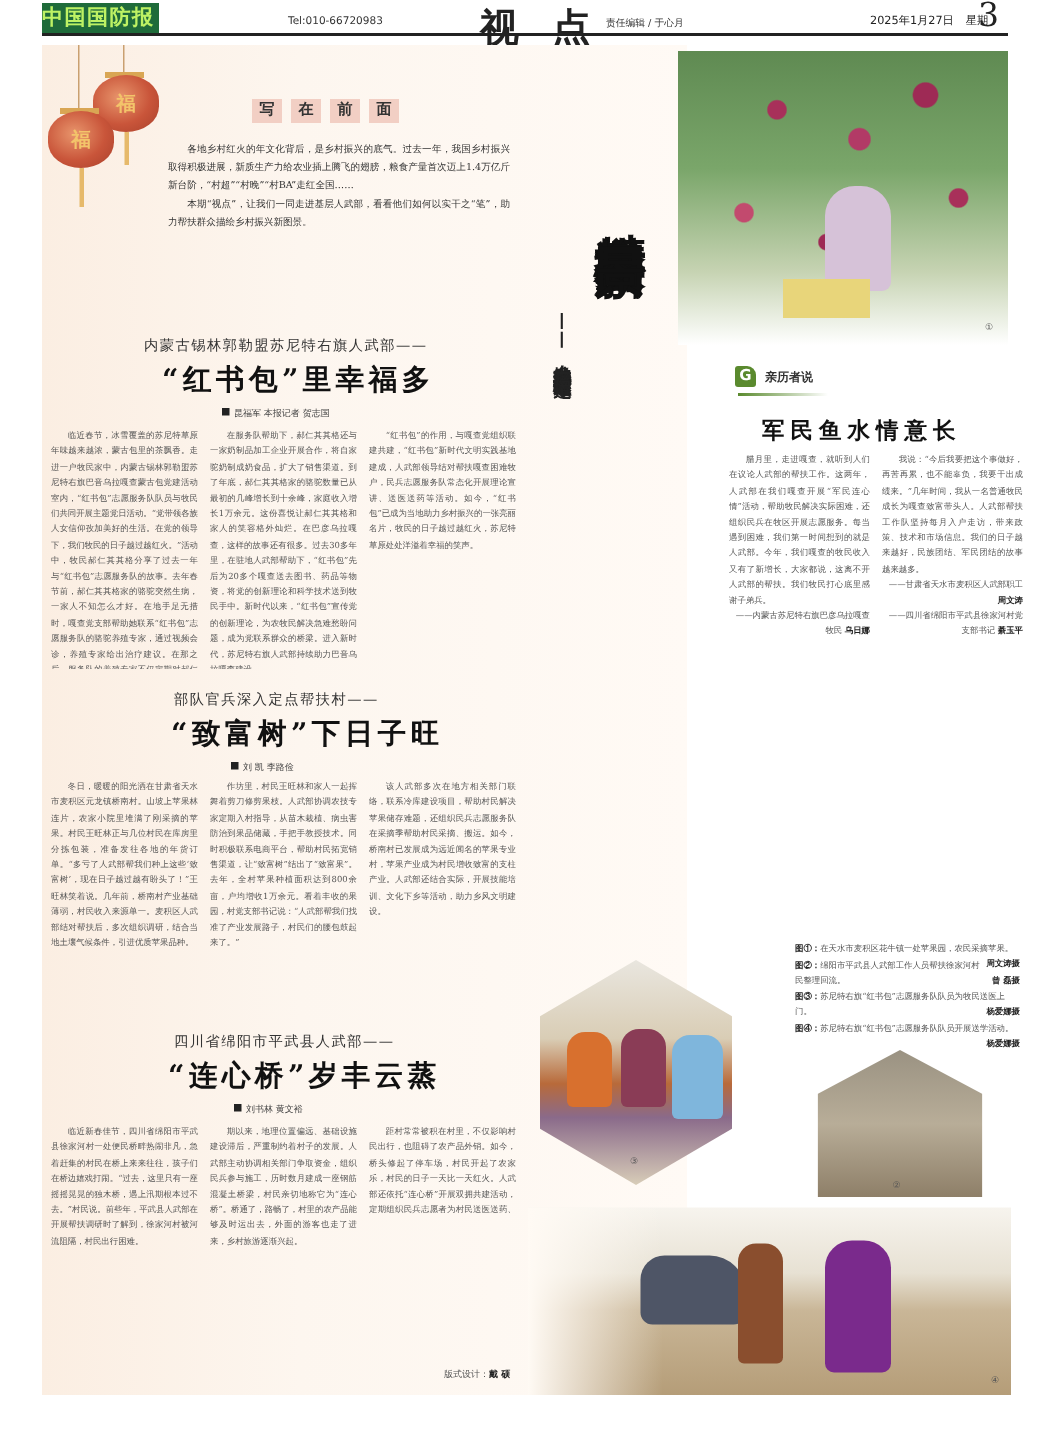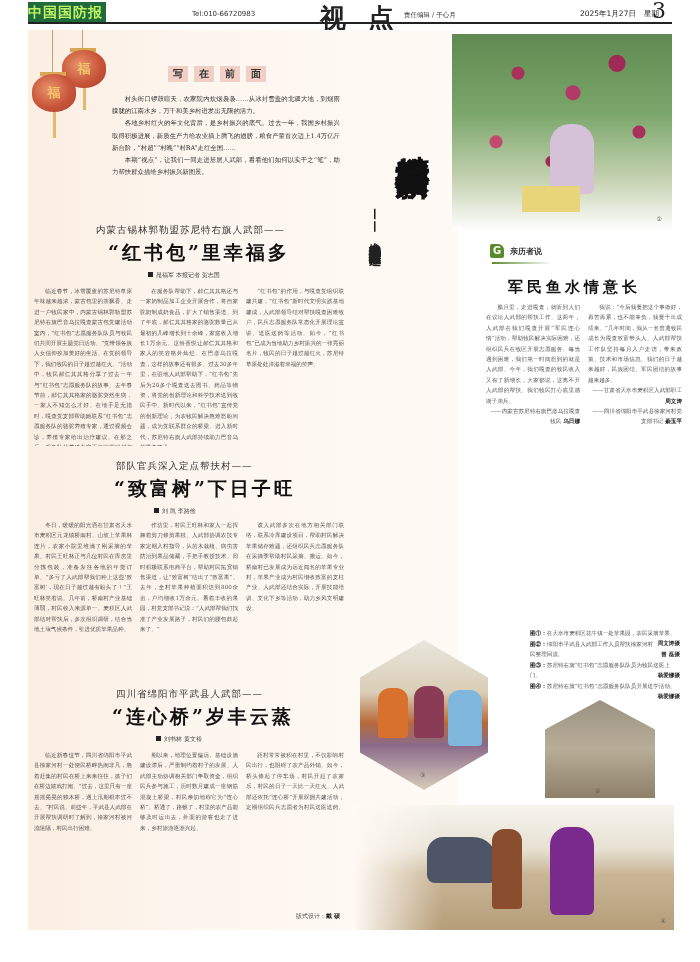--- a/index.html
+++ b/index.html
@@ -106,21 +106,20 @@
   <div class="tassel" style="left:53px;top:112px;height:26px;"></div>
 </div>
 
 <div class="foreword-title">
   <span>写</span>
   <span>在</span>
   <span>前</span>
   <span>面</span>
 </div>
 <div class="foreword">
-  <p>村头街口锣鼓喧天，农家院内炊烟袅袅……从冰封雪盖的北疆大地，到烟雨朦胧的江南水乡，万千和美乡村迸发出无限的活力。</p>
   <p>各地乡村红火的年文化背后，是乡村振兴的底气。过去一年，我国乡村振兴取得积极进展，新质生产力给农业插上腾飞的翅膀，粮食产量首次迈上1.4万亿斤新台阶，“村超”“村晚”“村BA”走红全国……</p>
   <p>本期“视点”，让我们一同走进基层人武部，看看他们如何以实干之“笔”，助力帮扶群众描绘乡村振兴新图景。</p>
 </div>
 
 <section>
   <div class="kicker" style="left:96px;top:224px;">内蒙古锡林郭勒盟苏尼特右旗人武部——</div>
   <div class="headline" style="left:108px;top:240px;">“红书包”里幸福多</div>
   <div class="byline" style="left:148px;top:271px;">昆福军  本报记者  贺志国</div>
   <div class="col" style="left:34px;top:286px;width:98px;height:160px;">
       <p>临近春节，冰雪覆盖的苏尼特草原年味越来越浓，蒙古包里的茶飘香。走进一户牧民家中，内蒙古锡林郭勒盟苏尼特右旗巴音乌拉嘎查蒙古包党建活动室内，“红书包”志愿服务队队员与牧民们共同开展主题党日活动。“党带领各族人女信仰孜加美好的生活。在党的领导下，我们牧民的日子越过越红火。”活动中，牧民郝仁其其格分享了过去一年与“红书包”志愿服务队的故事。去年春节前，郝仁其其格家的骆驼突然生病，一家人不知怎么才好。在地手足无措时，嘎查党支部帮助她联系“红书包”志愿服务队的骆驼养殖专家，通过视频会诊，养殖专家给出治疗建议。在那之后，服务队的养殖专家不仅定期对郝仁其其格开展线上回访，还向她传授科学养殖和疫病预防的知识。</p>

